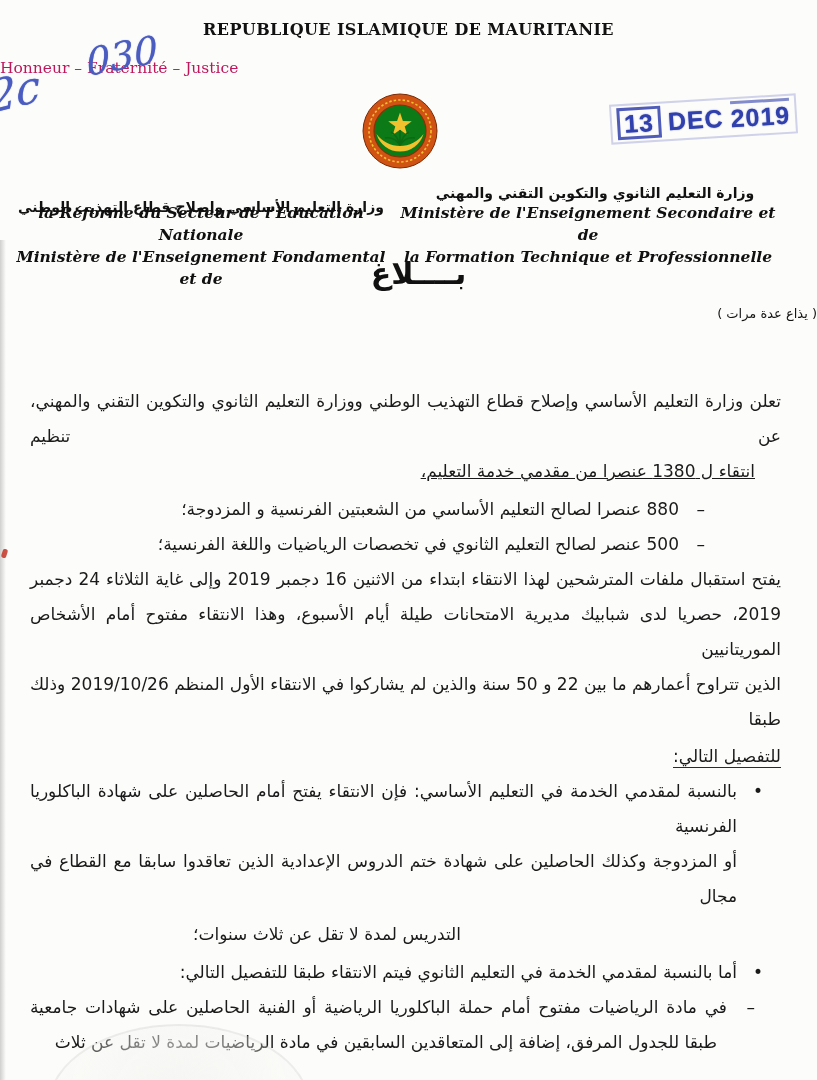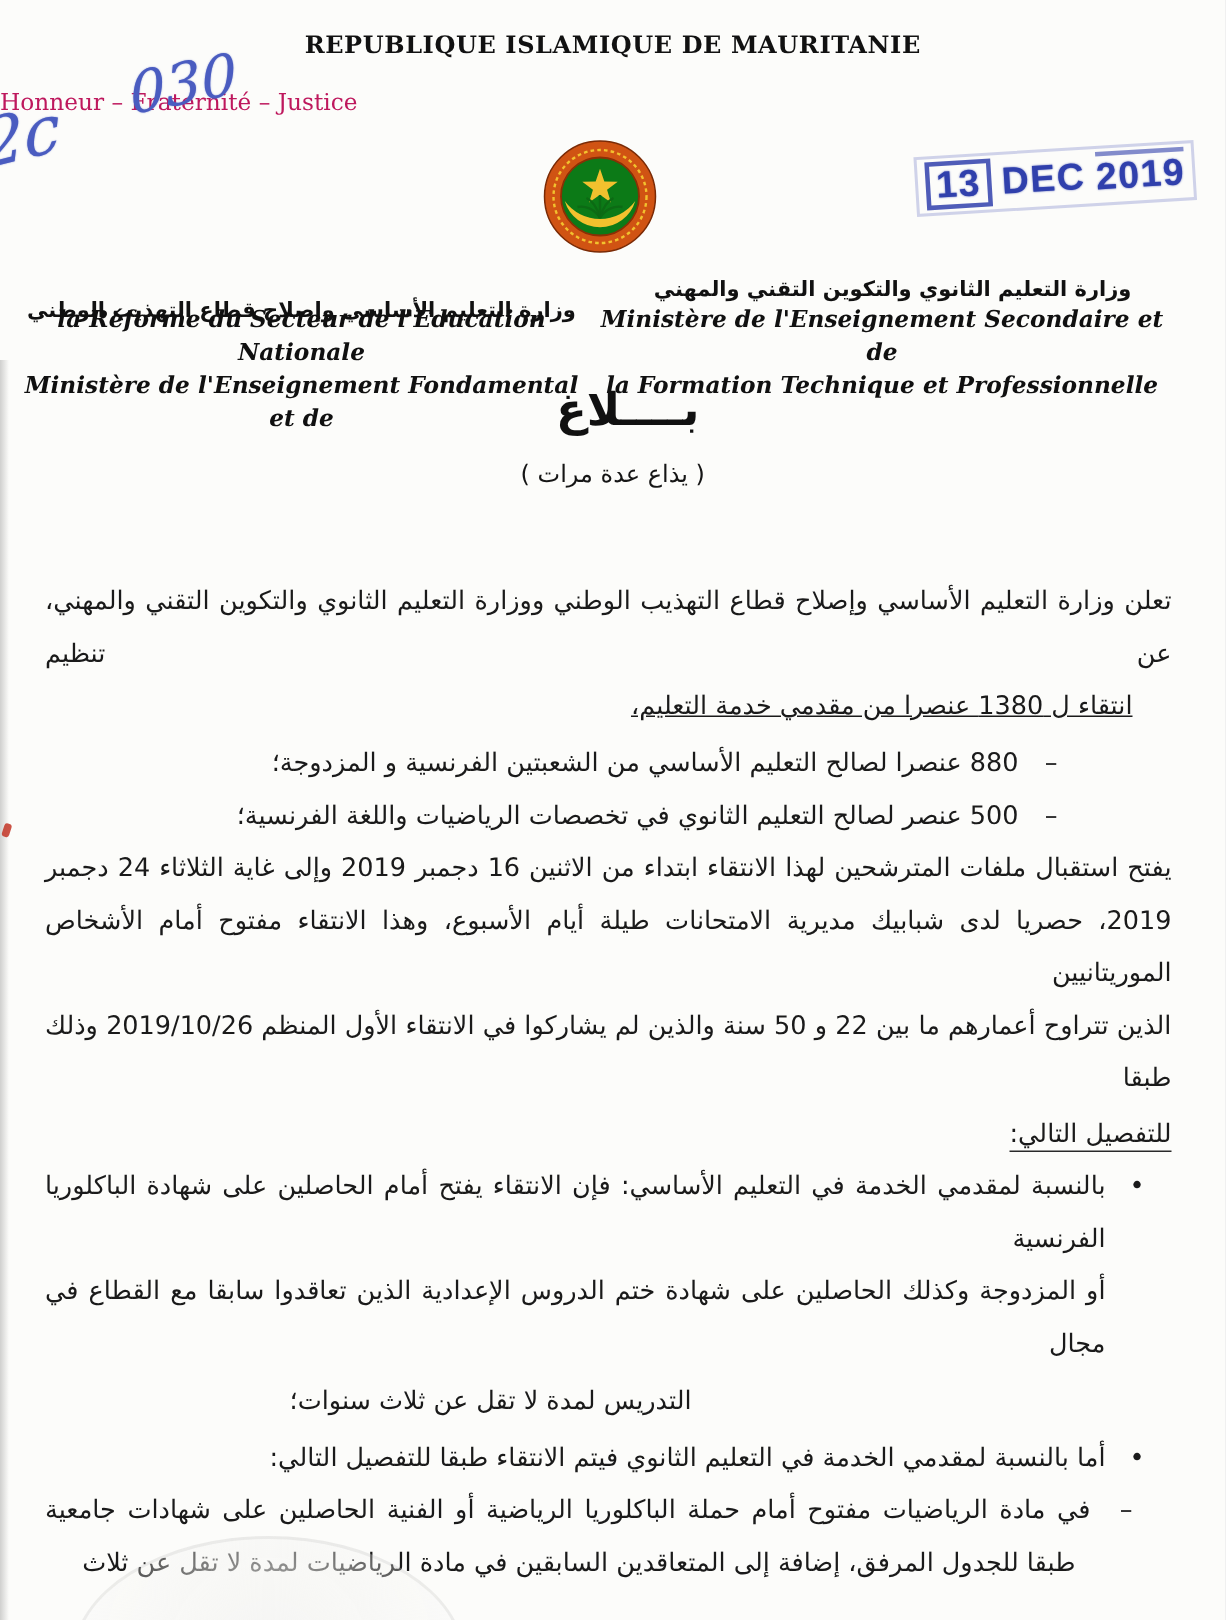--- a/index.html
+++ b/index.html
@@ -66,22 +66,22 @@
   .min-fr-left{left:10px;top:202px;width:382px;}
   .min-fr-right{left:398px;top:202px;width:380px;}
   
   .notice-title{
     position:absolute;top:256px;left:0;right:0;
     direction:rtl;text-align:center;
     font-weight:bold;font-size:30px;color:#111;padding-left:20px;
   }
   .notice-subtitle{
     position:absolute;top:306px;left:0;right:0;
-    direction:rtl;text-align:center;
-    font-size:16px;color:#151515;
+    direction:rtl;text-align:right;
+    font-size:13px;color:#151515;
   }
   
   .body-text{
     position:absolute;left:30px;top:384px;width:751px;
     direction:rtl;
     font-size:17px;color:#1a1a1a;
   }
   .bl{position:relative;line-height:35px;min-height:35px;text-align:right;}
   .j{text-align:justify;text-align-last:justify;}
   .marker{position:absolute;top:0;}

